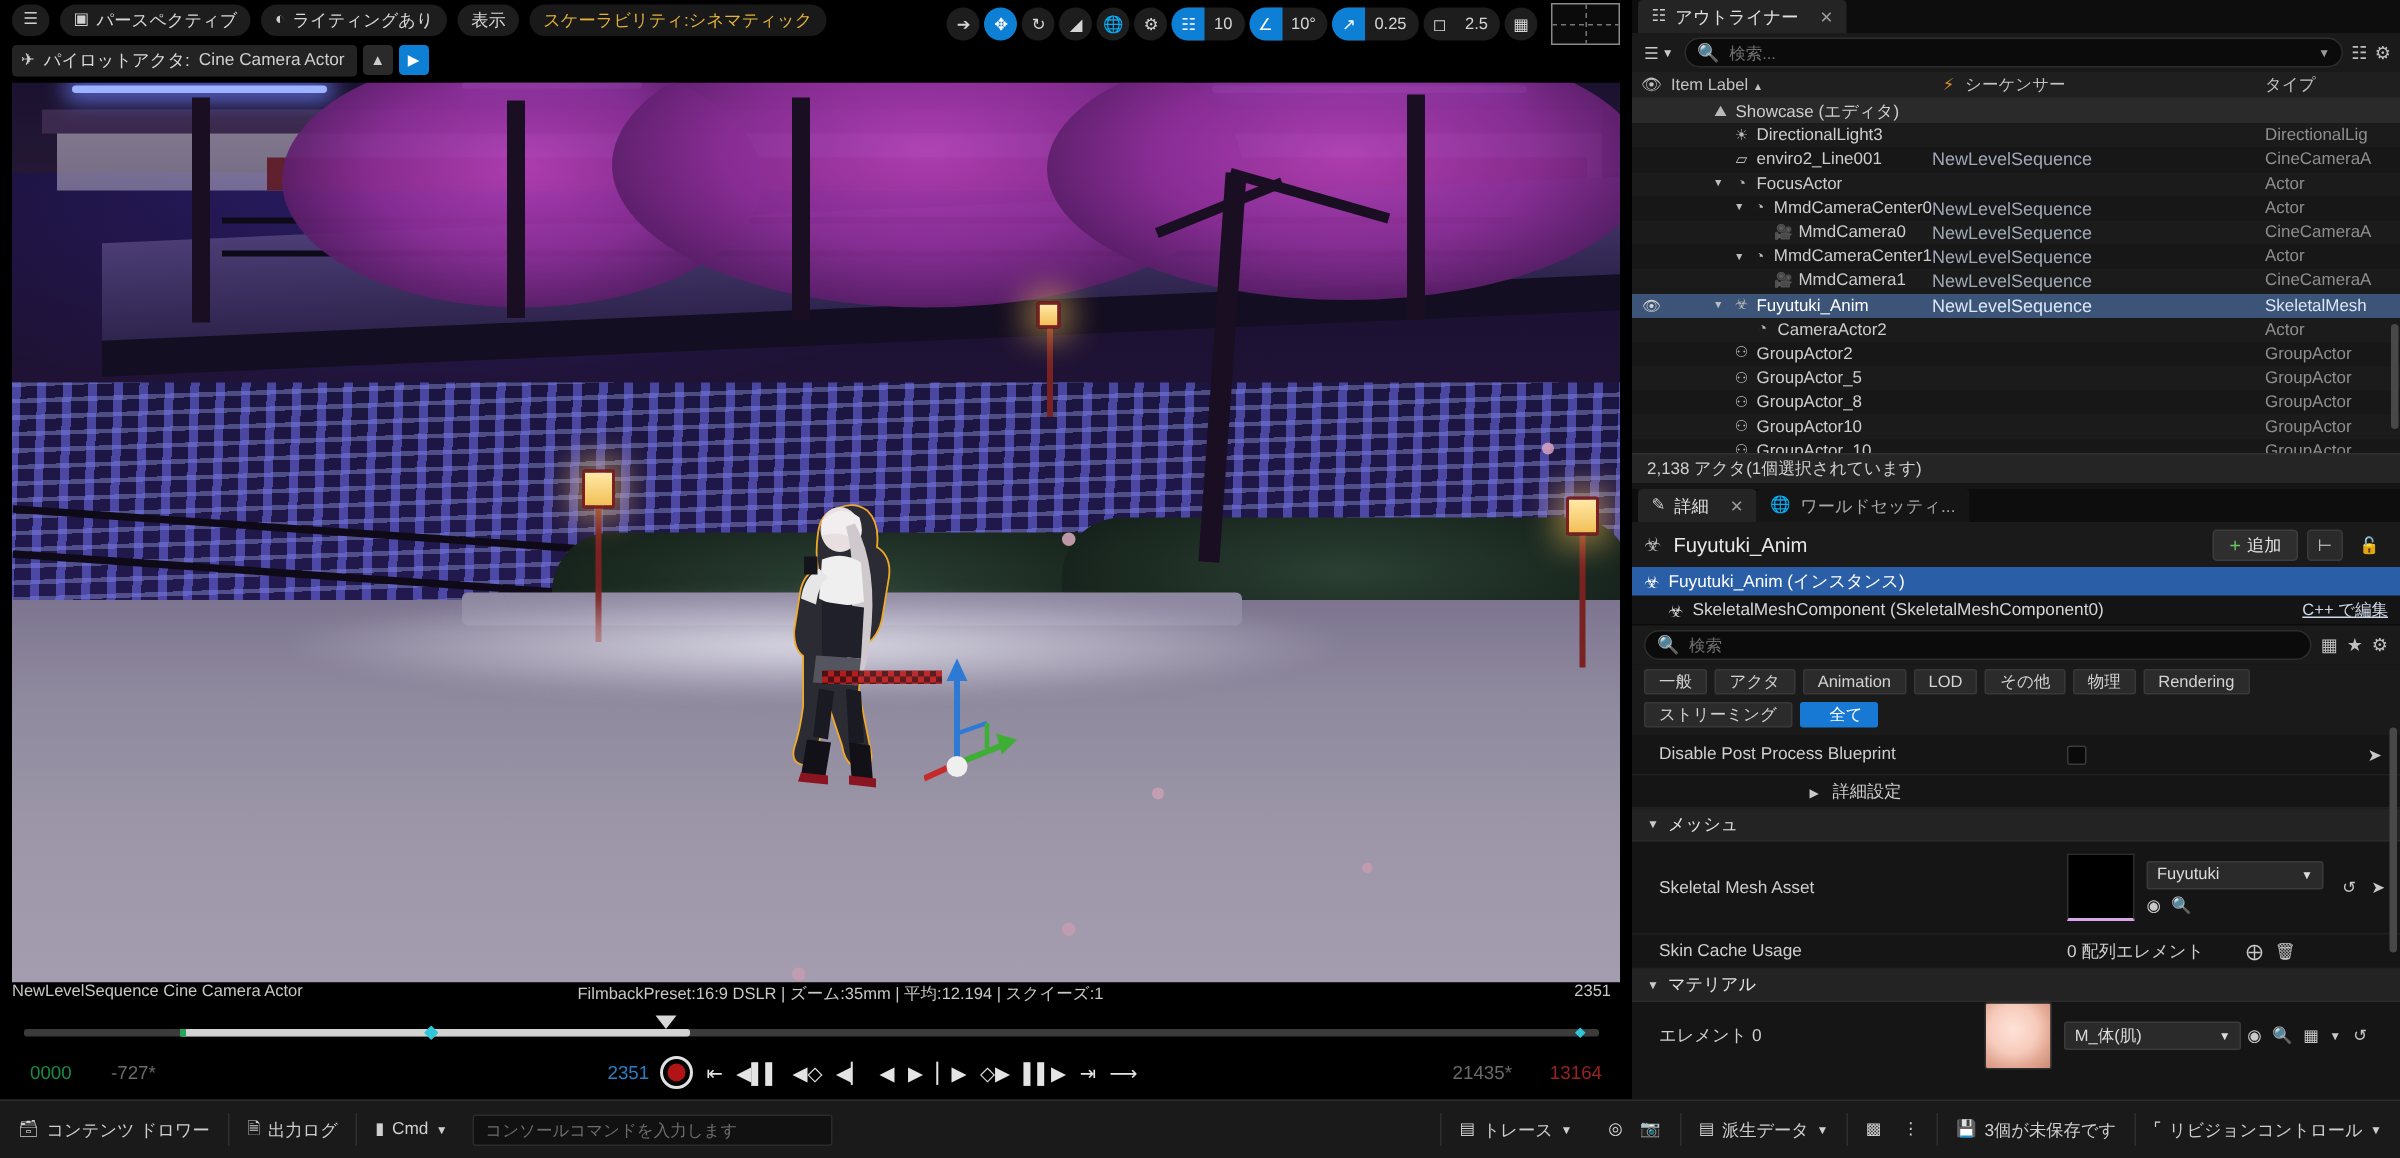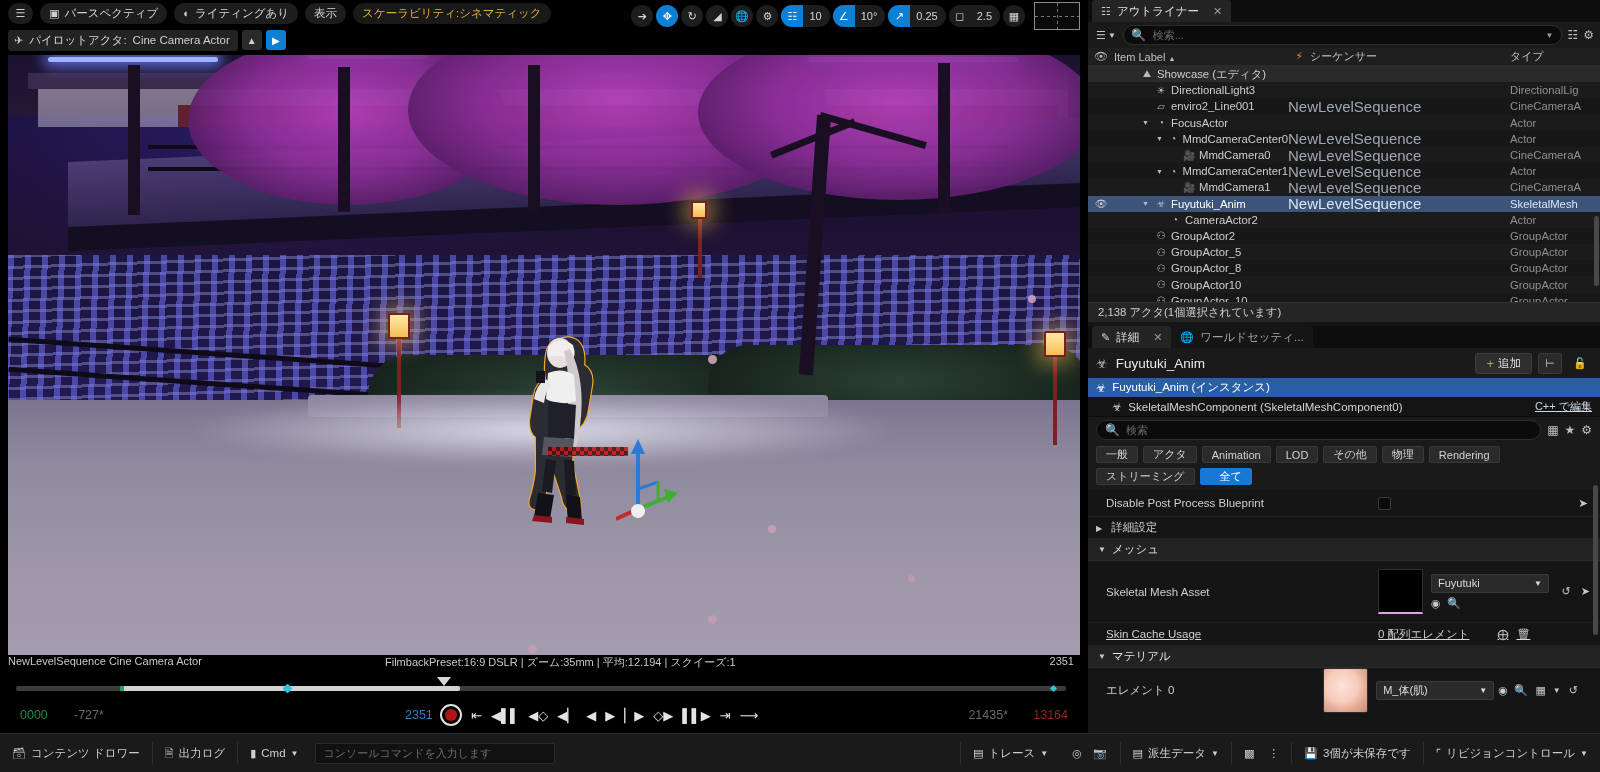--- a/index.html
+++ b/index.html
@@ -162,21 +162,21 @@
 
   .treewrap { position:relative; height:236px; overflow:hidden; background:#171717; }
   .trow { display:flex; align-items:center; height:16.2px; font-size:11.3px; color:#cdcdcd; }
   .trow.alt { background:#1b1b1b; }
   .trow.group { background:#2a2a2a; }
   .trow.sel { background:#3b5478; color:#fff; }
   .trow .eye { width:26px; text-align:center; color:#cfcfcf; font-size:10px; }
   .trow .lbl { flex:1; display:flex; align-items:center; gap:4px; overflow:hidden; white-space:nowrap;}
   .trow .arrow { font-size:7px; color:#bdbdbd; width:9px; }
   .trow .tico { font-size:10px; color:#b9b9b9; width:12px; text-align:center;}
-  .trow .seq { width:222px; color:#9fa8b5; font-size:15px; }
+  .trow .seq { width:222px; color:#9fa8b5; font-size:12px; }
   .trow.sel .seq { color:#dbe6f5; }
   .trow .typ { width:90px; color:#8f8f8f; font-size:11.3px; overflow:hidden; white-space:nowrap;}
   .trow.sel .typ { color:#dbe6f5; }
 
   .countbar { height:20px; background:#252525; display:flex; align-items:center; padding-left:10px;
      font-size:11.3px; color:#cfcfcf; border-top:1px solid #303030;}
 
   
   .dt-header { display:flex; align-items:center; height:30px; padding:0 8px; background:#1a1a1a; gap:8px;}
   .dt-header .nm { font-size:13.5px; color:#e8e8e8; }
@@ -671,21 +671,21 @@
 
     <div style="position:relative;">
       <div class="prop-row" style="height:27px;">
         <span class="pname">Disable Post Process Blueprint</span>
         <span class="pval">
           <span class="checkbox"></span>
           <span style="margin-left:auto;margin-right:12px;color:#c9c9c9;">➤</span>
         </span>
       </div>
 
-      <div class="prop-row" style="height:22px;">
+      <div class="prop-row" style="height:22px;text-align:center;">
         <span class="pname" style="padding-left:8px;">
           <span style="font-size:8px;color:#c9c9c9;margin-right:6px;">▶</span>
           <span>詳細設定</span>
         </span>
       </div>
 
       <div class="section">
         <span class="tri">▼</span>
         <span>メッシュ</span>
       </div>
@@ -704,21 +704,21 @@
               <span class="minico">🔍</span>
             </span>
           </span>
           <span style="margin-left:auto;margin-right:10px;display:flex;gap:10px;">
             <span class="minico">↺</span>
             <span class="minico">➤</span>
           </span>
         </span>
       </div>
 
-      <div class="prop-row" style="height:23px;text-decoration:underline;">
+      <div class="prop-row" style="height:23px;">
         <span class="pname">Skin Cache Usage</span>
         <span class="pval">
           <span style="color:#cfcfcf;">0 配列エレメント</span>
           <span class="minico" style="margin-left:20px;">⨁</span>
           <span class="minico">🗑</span>
         </span>
       </div>
 
       <div class="section">
         <span class="tri">▼</span>

